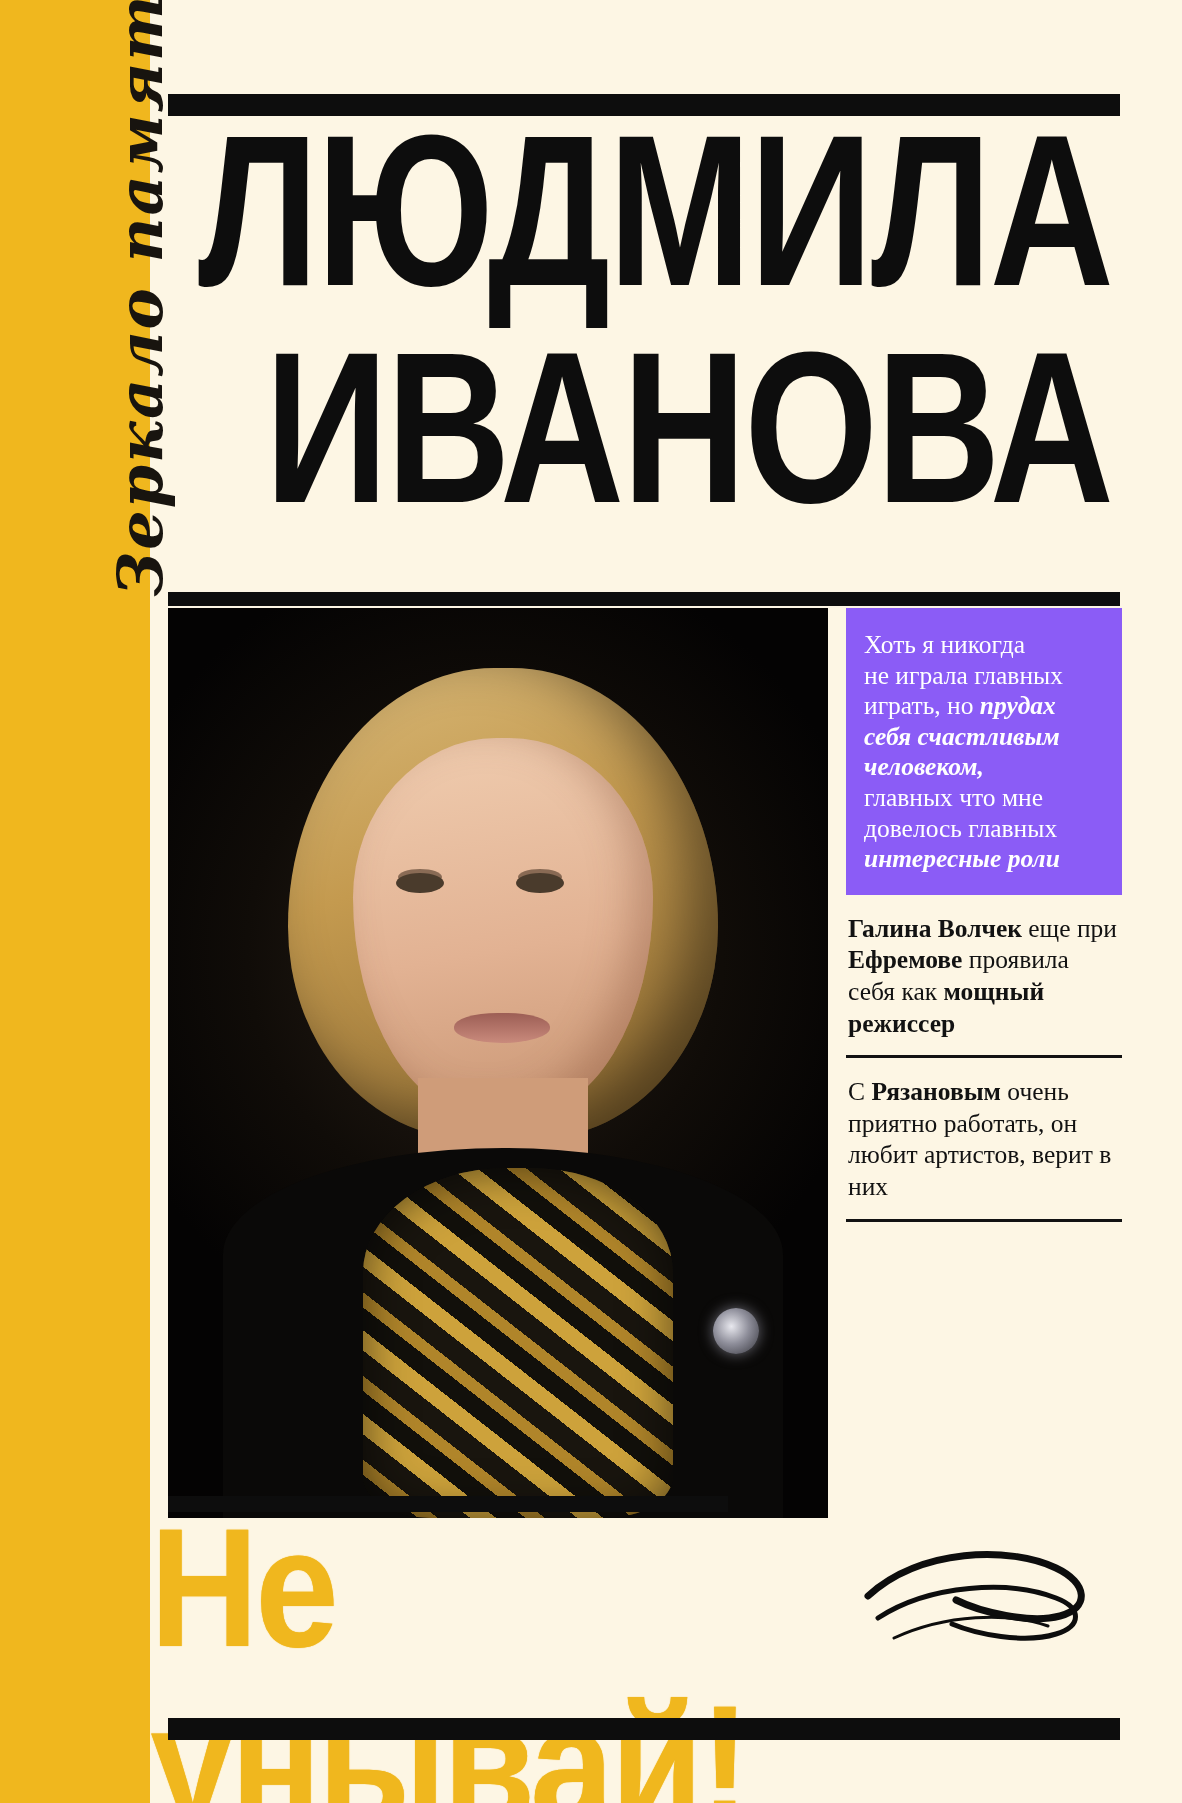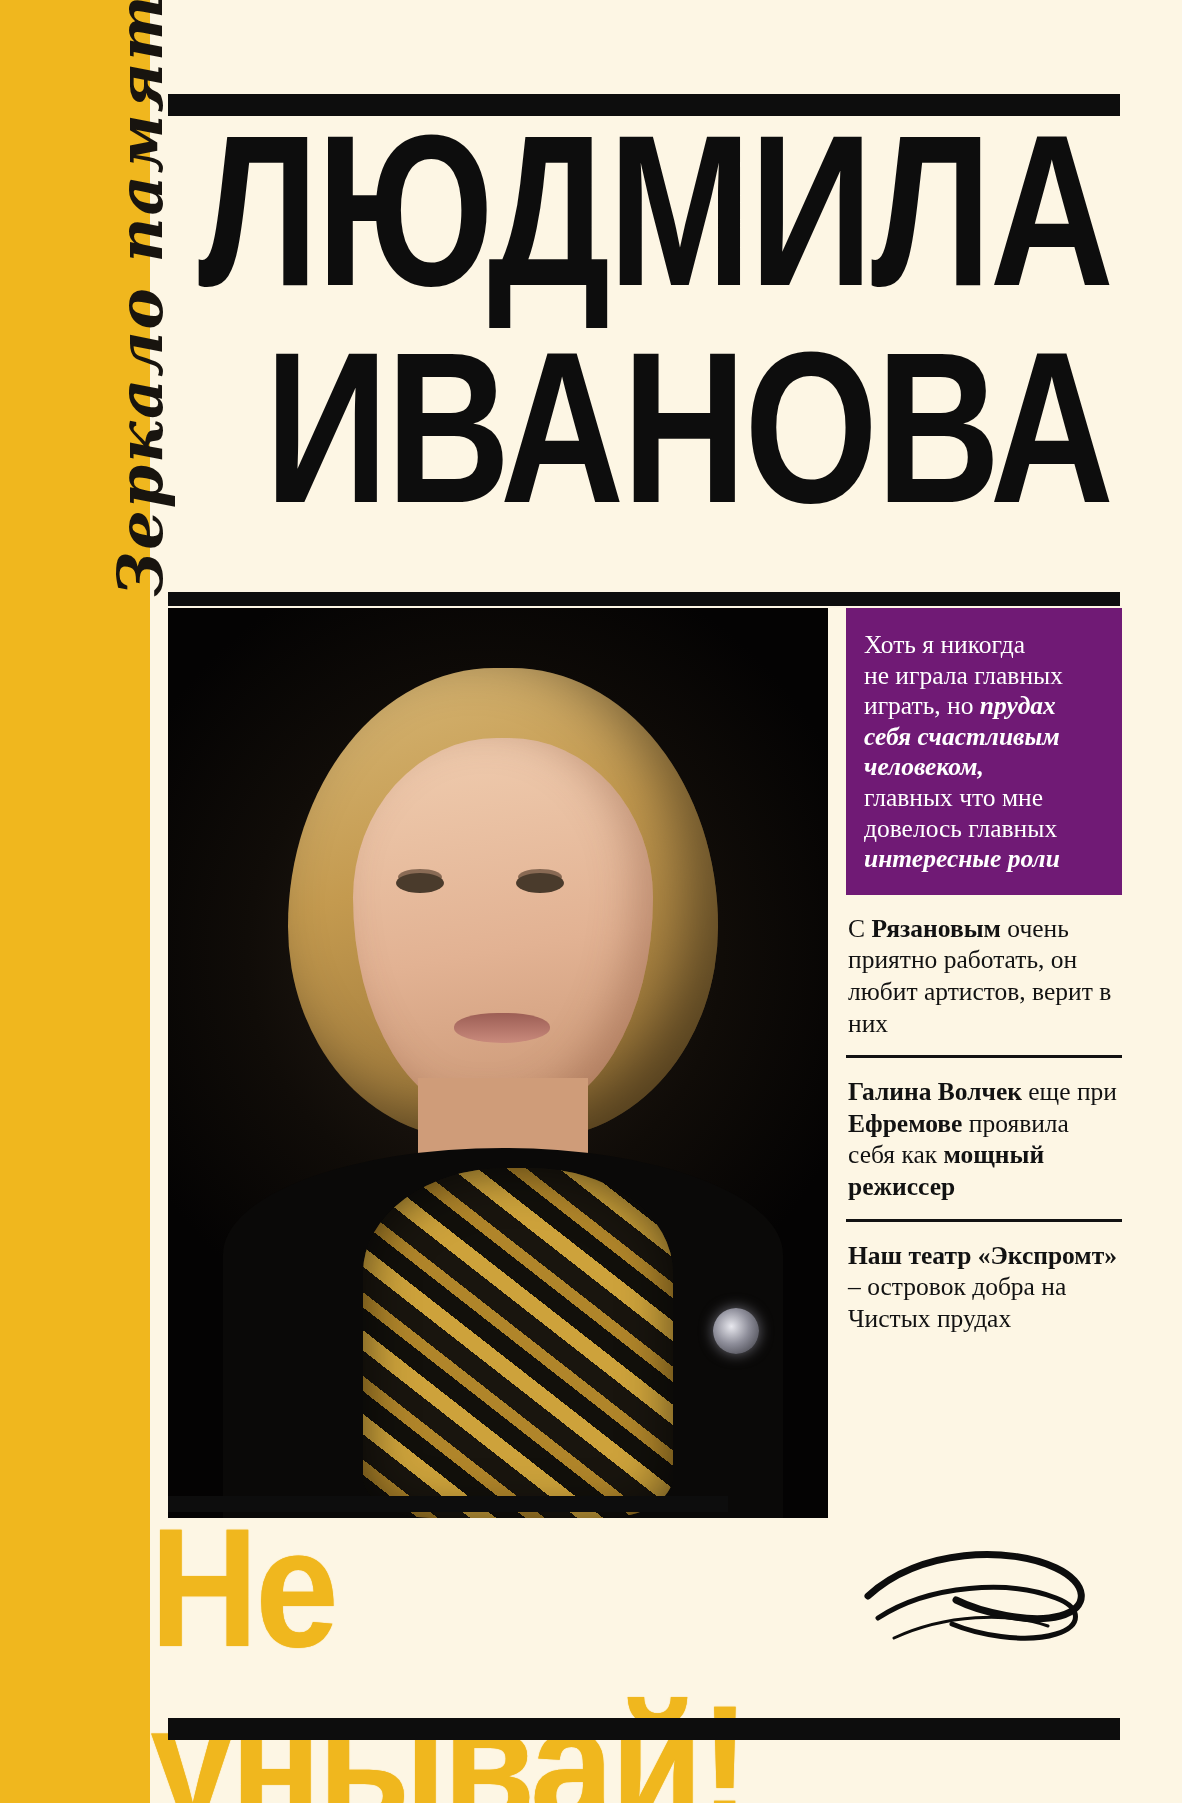--- a/index.html
+++ b/index.html
@@ -186,21 +186,21 @@
     box-shadow: 0 0 14px rgba(200,200,220,0.5);
   }
   
   .right-col {
     position: absolute;
     left: 846px;
     top: 608px;
     width: 276px;
   }
   .quote-box {
-    background: #701a75;
+    background: #8b5cf6;
     color: #ffffff;
     padding: 22px 16px 20px 18px;
     font-size: 25.5px;
     line-height: 1.2;
     font-family: "Liberation Serif", serif;
   }
   .quote-box em {
     font-style: italic;
     font-weight: bold;
   }
@@ -293,30 +293,27 @@
       <span>не играла главных</span><br>
       <span>играть, но </span><em>прудах</em><br>
       <em>себя счастливым</em><br>
       <em>человеком,</em><br>
       <span>главных что мне</span><br>
       <span>довелось главных</span><br>
       <em>интересные роли</em>
     </div>
 
     <div class="fact">
+      <b>Галина Волчек</b><span> еще при </span><b>Ефремове</b><span> проявила себя как </span><b>мощный режиссер</b>
+    </div>
+
+    <div class="fact">
       <span>С </span><b>Рязановым</b><span> очень приятно работать, он любит артистов, верит в них</span>
     </div>
 
-    <div class="fact">
-      <b>Галина Волчек</b><span> еще при </span><b>Ефремове</b><span> проявила себя как </span><b>мощный режиссер</b>
-    </div>
-
-    <div class="fact last">
-      <b>Наш театр «Экспромт»</b><span> – островок добра на Чистых прудах</span>
-    </div>
 
   </div>
 
   <div class="rule-title"></div>
   <div class="book-title">Не унывай!</div>
 
   <svg class="swash" viewBox="0 0 250 120">
     <path d="M8 58 C 60 10, 150 8, 196 30 C 228 45, 230 70, 200 78 C 170 86, 120 74, 96 62" fill="none" stroke="#0d0d0d" stroke-width="7" stroke-linecap="round"></path>
     <path d="M18 80 C 70 46, 150 42, 196 60 C 222 70, 222 88, 196 96 C 164 106, 116 96, 92 86" fill="none" stroke="#0d0d0d" stroke-width="5" stroke-linecap="round"></path>
     <path d="M34 100 C 86 76, 148 74, 188 88" fill="none" stroke="#0d0d0d" stroke-width="3" stroke-linecap="round"></path>

